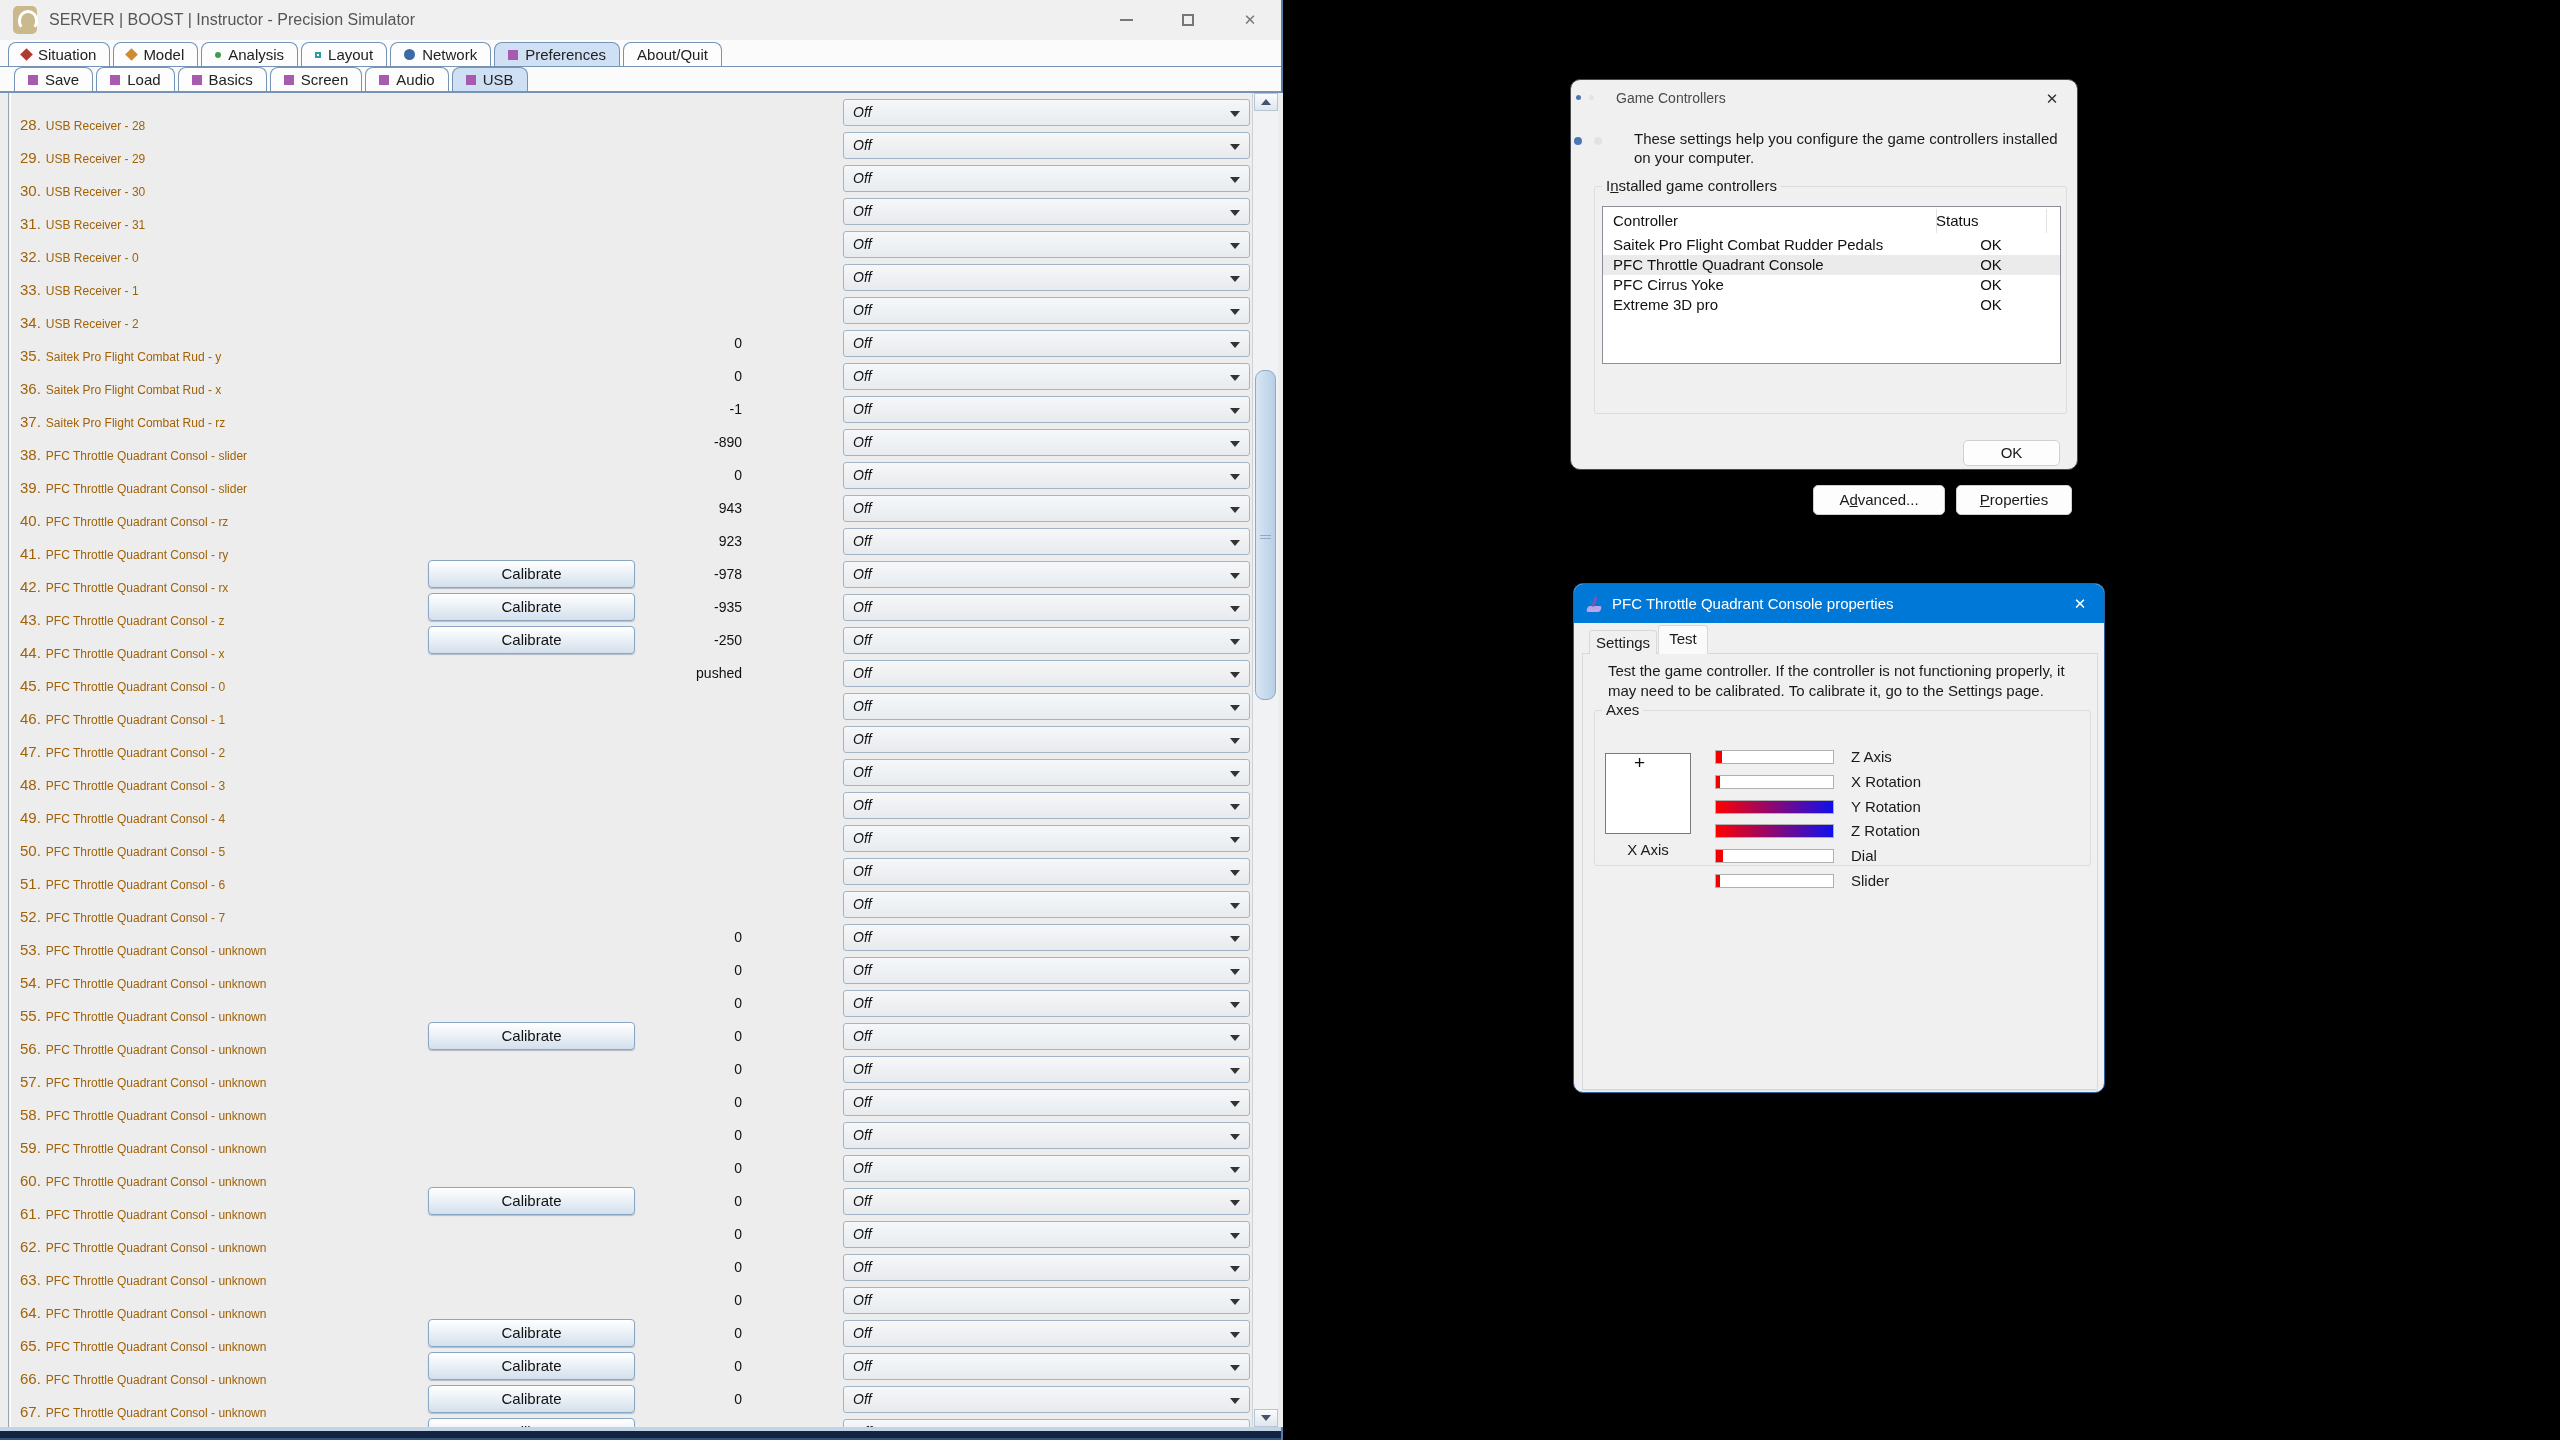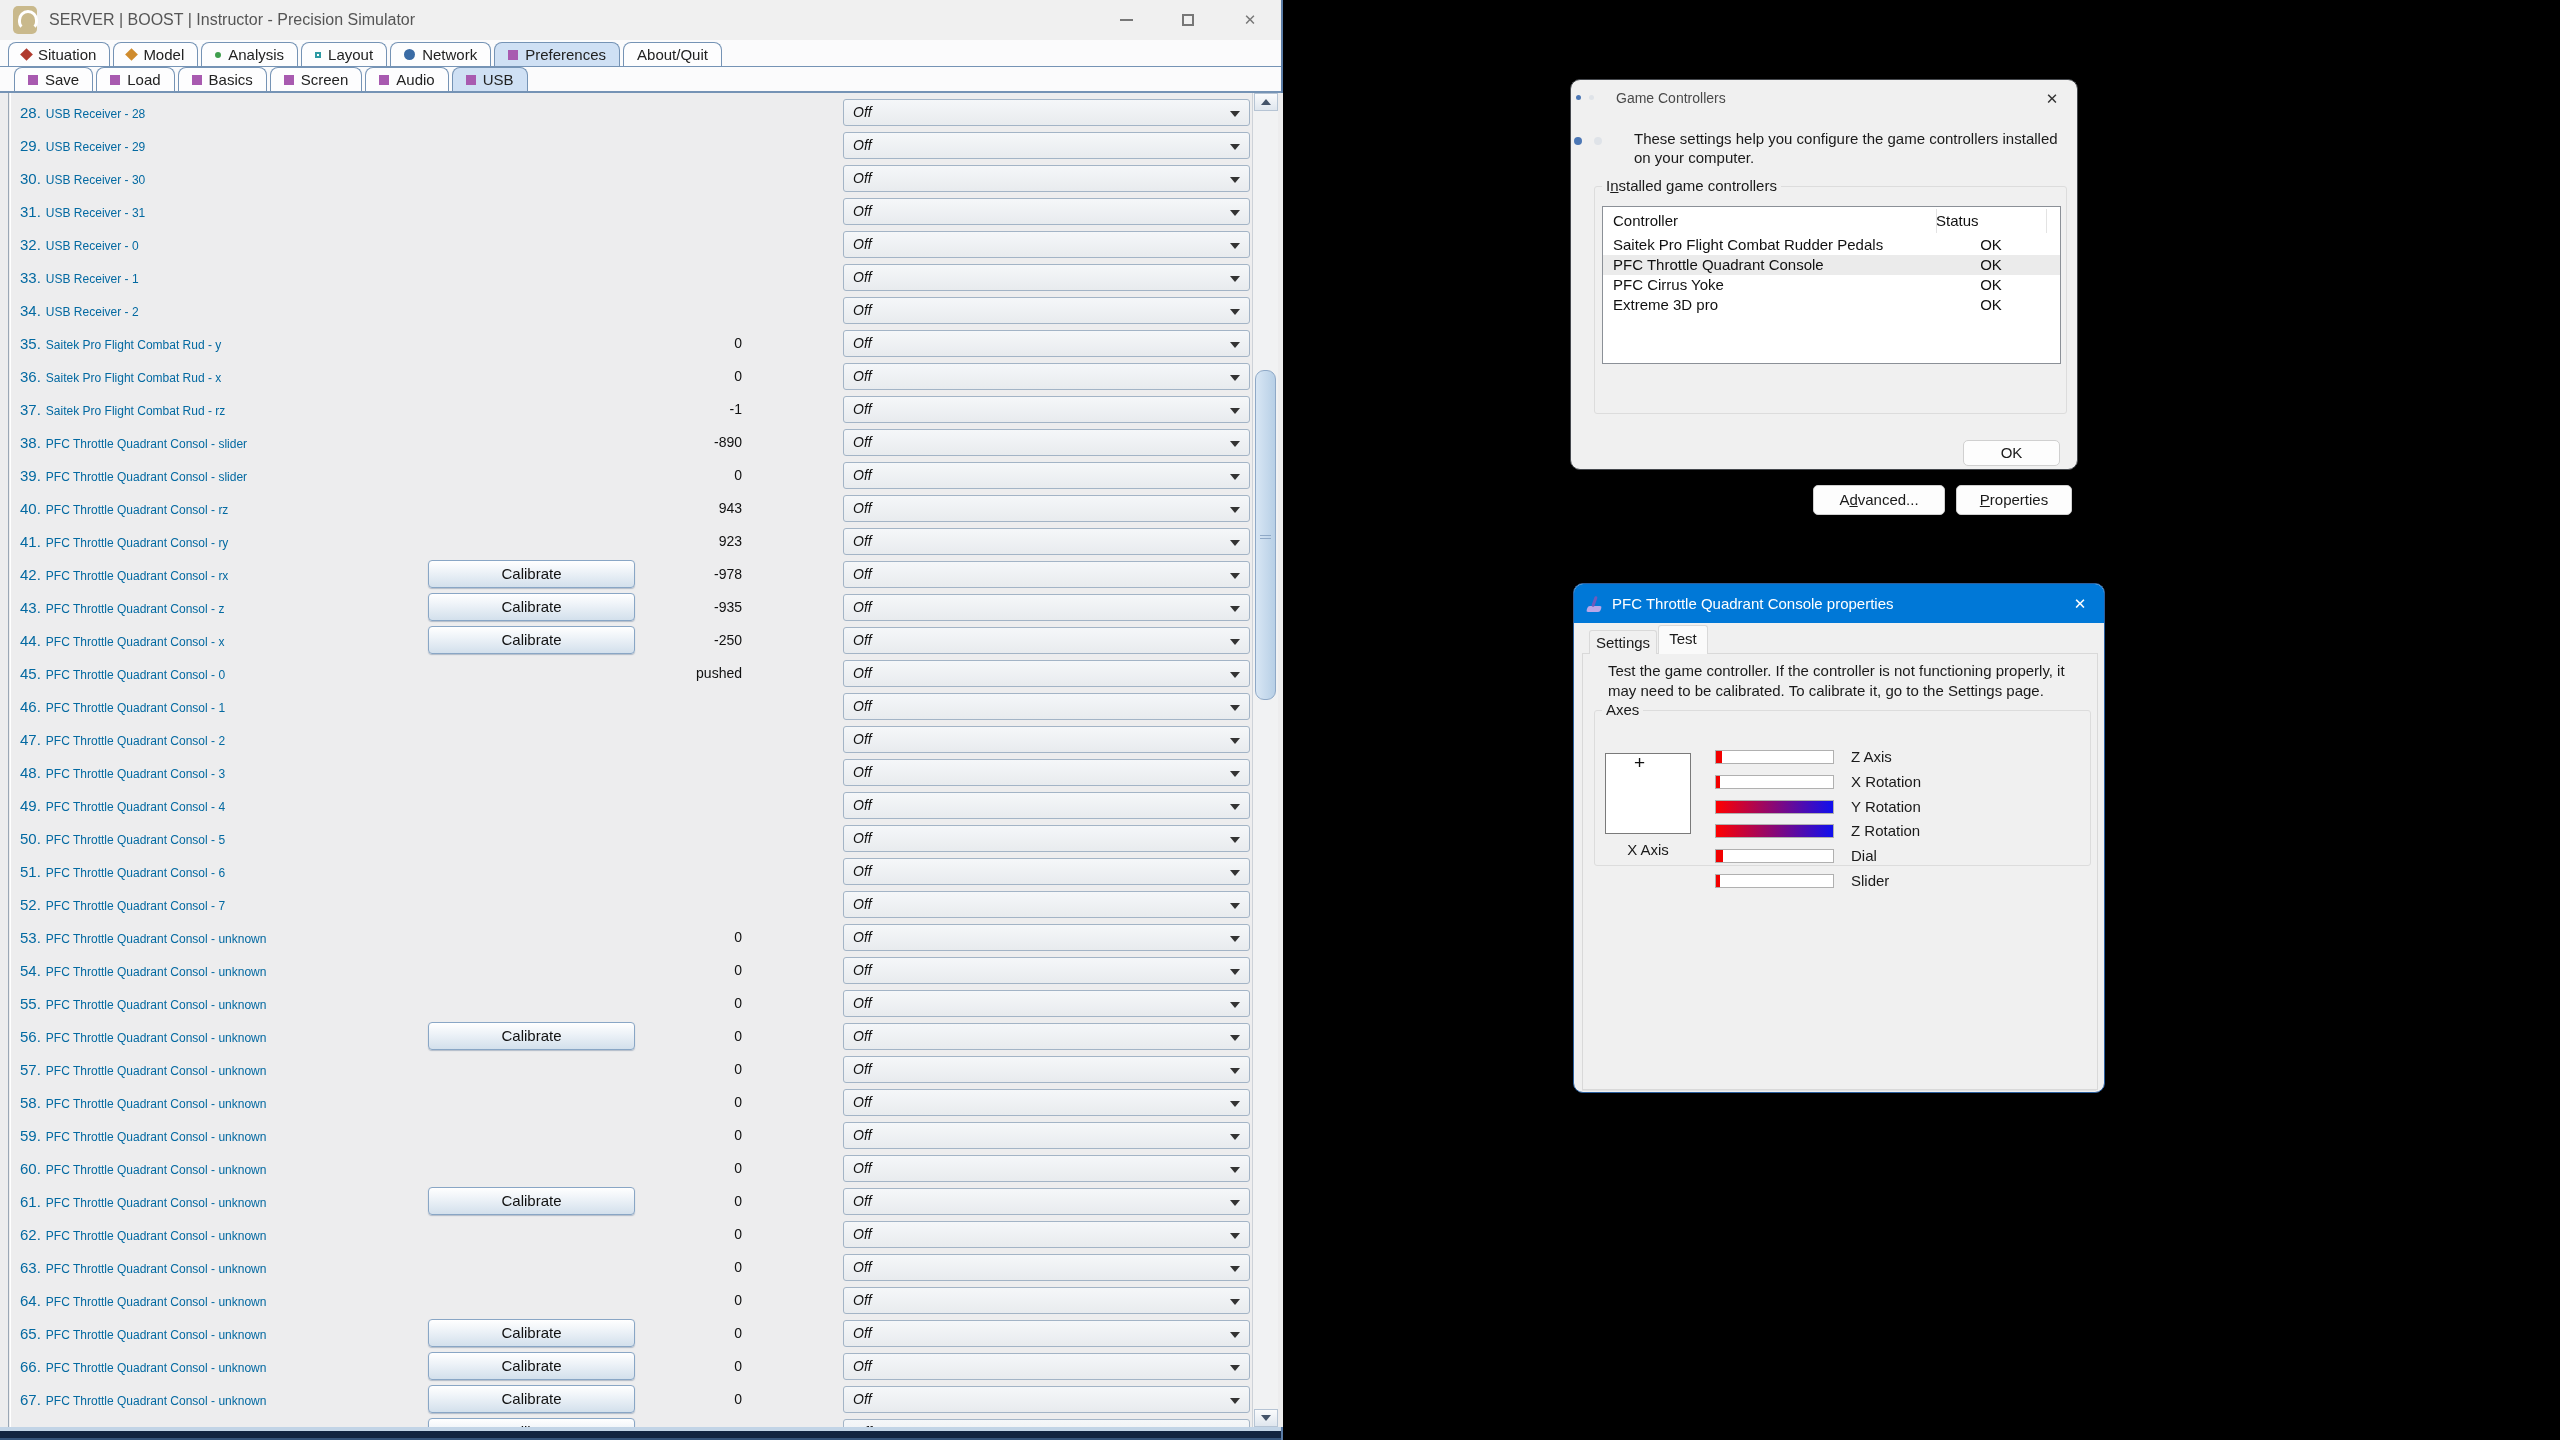--- a/index.html
+++ b/index.html
@@ -27,21 +27,21 @@
   .icon-circle{width:11px;height:11px;border-radius:50%;}
   .icon-ring{width:5px;height:5px;border-radius:50%;border:3px solid #3f9e4d;background:#fff;}
   .icon-square{width:10px;height:10px;}
   .icon-square-outline{width:6px;height:6px;border:2px solid #2e9aa3;background:#fff;}
 
   .content{position:absolute;left:0;top:93px;width:1283px;height:1334px;background:#ededee;overflow:hidden;}
   .content::before{content:"";position:absolute;left:8px;top:0;bottom:0;width:1px;background:#9aa7b5;}
   .content::after{content:"";position:absolute;left:10px;top:0;bottom:0;width:1px;background:#fff;}
 
   .usb-row{position:absolute;left:0;width:1250px;height:33px;}
-  .row-text{position:absolute;left:20px;top:0;height:33px;line-height:33px;white-space:nowrap;color:#0369a1;}
+  .row-text{position:absolute;left:20px;top:12px;height:33px;line-height:33px;white-space:nowrap;color:#a16207;}
   .row-num{font-size:15px;}
   .row-label{font-size:12px;margin-left:5px;}
   .calibrate-btn{position:absolute;left:428px;top:2px;width:207px;height:28px;border:1px solid #89a6c5;border-radius:4px;background:linear-gradient(#ffffff,#eef3f8 40%,#d3e0ec);font-size:15px;color:#111;text-align:center;line-height:26px;box-shadow:0 1px 1px rgba(120,140,165,.5);}
   .row-value{position:absolute;left:560px;width:182px;text-align:right;font-size:14px;line-height:33px;color:#111;}
   .combo{position:absolute;left:843px;top:3px;width:407px;height:27px;border:1px solid #a3b4c6;border-radius:3px;background:linear-gradient(#f5f7f9,#e8ebee);}
   .combo-val{font-style:italic;font-size:14px;line-height:25px;padding-left:9px;color:#111;}
   .combo-arrow{position:absolute;right:9px;top:11px;width:0;height:0;border-left:5px solid transparent;border-right:5px solid transparent;border-top:6px solid #333;}
 
   .vscrollbar{position:absolute;left:1252px;top:0;width:26px;height:1334px;background:#f1f2f3;border-left:1px solid #cdd2d8;}
   .sb-arrow{position:absolute;left:1px;width:24px;height:18px;background:linear-gradient(#fafbfc,#dfe6ee);border:1px solid #b6c4d4;display:flex;align-items:center;justify-content:center;}

